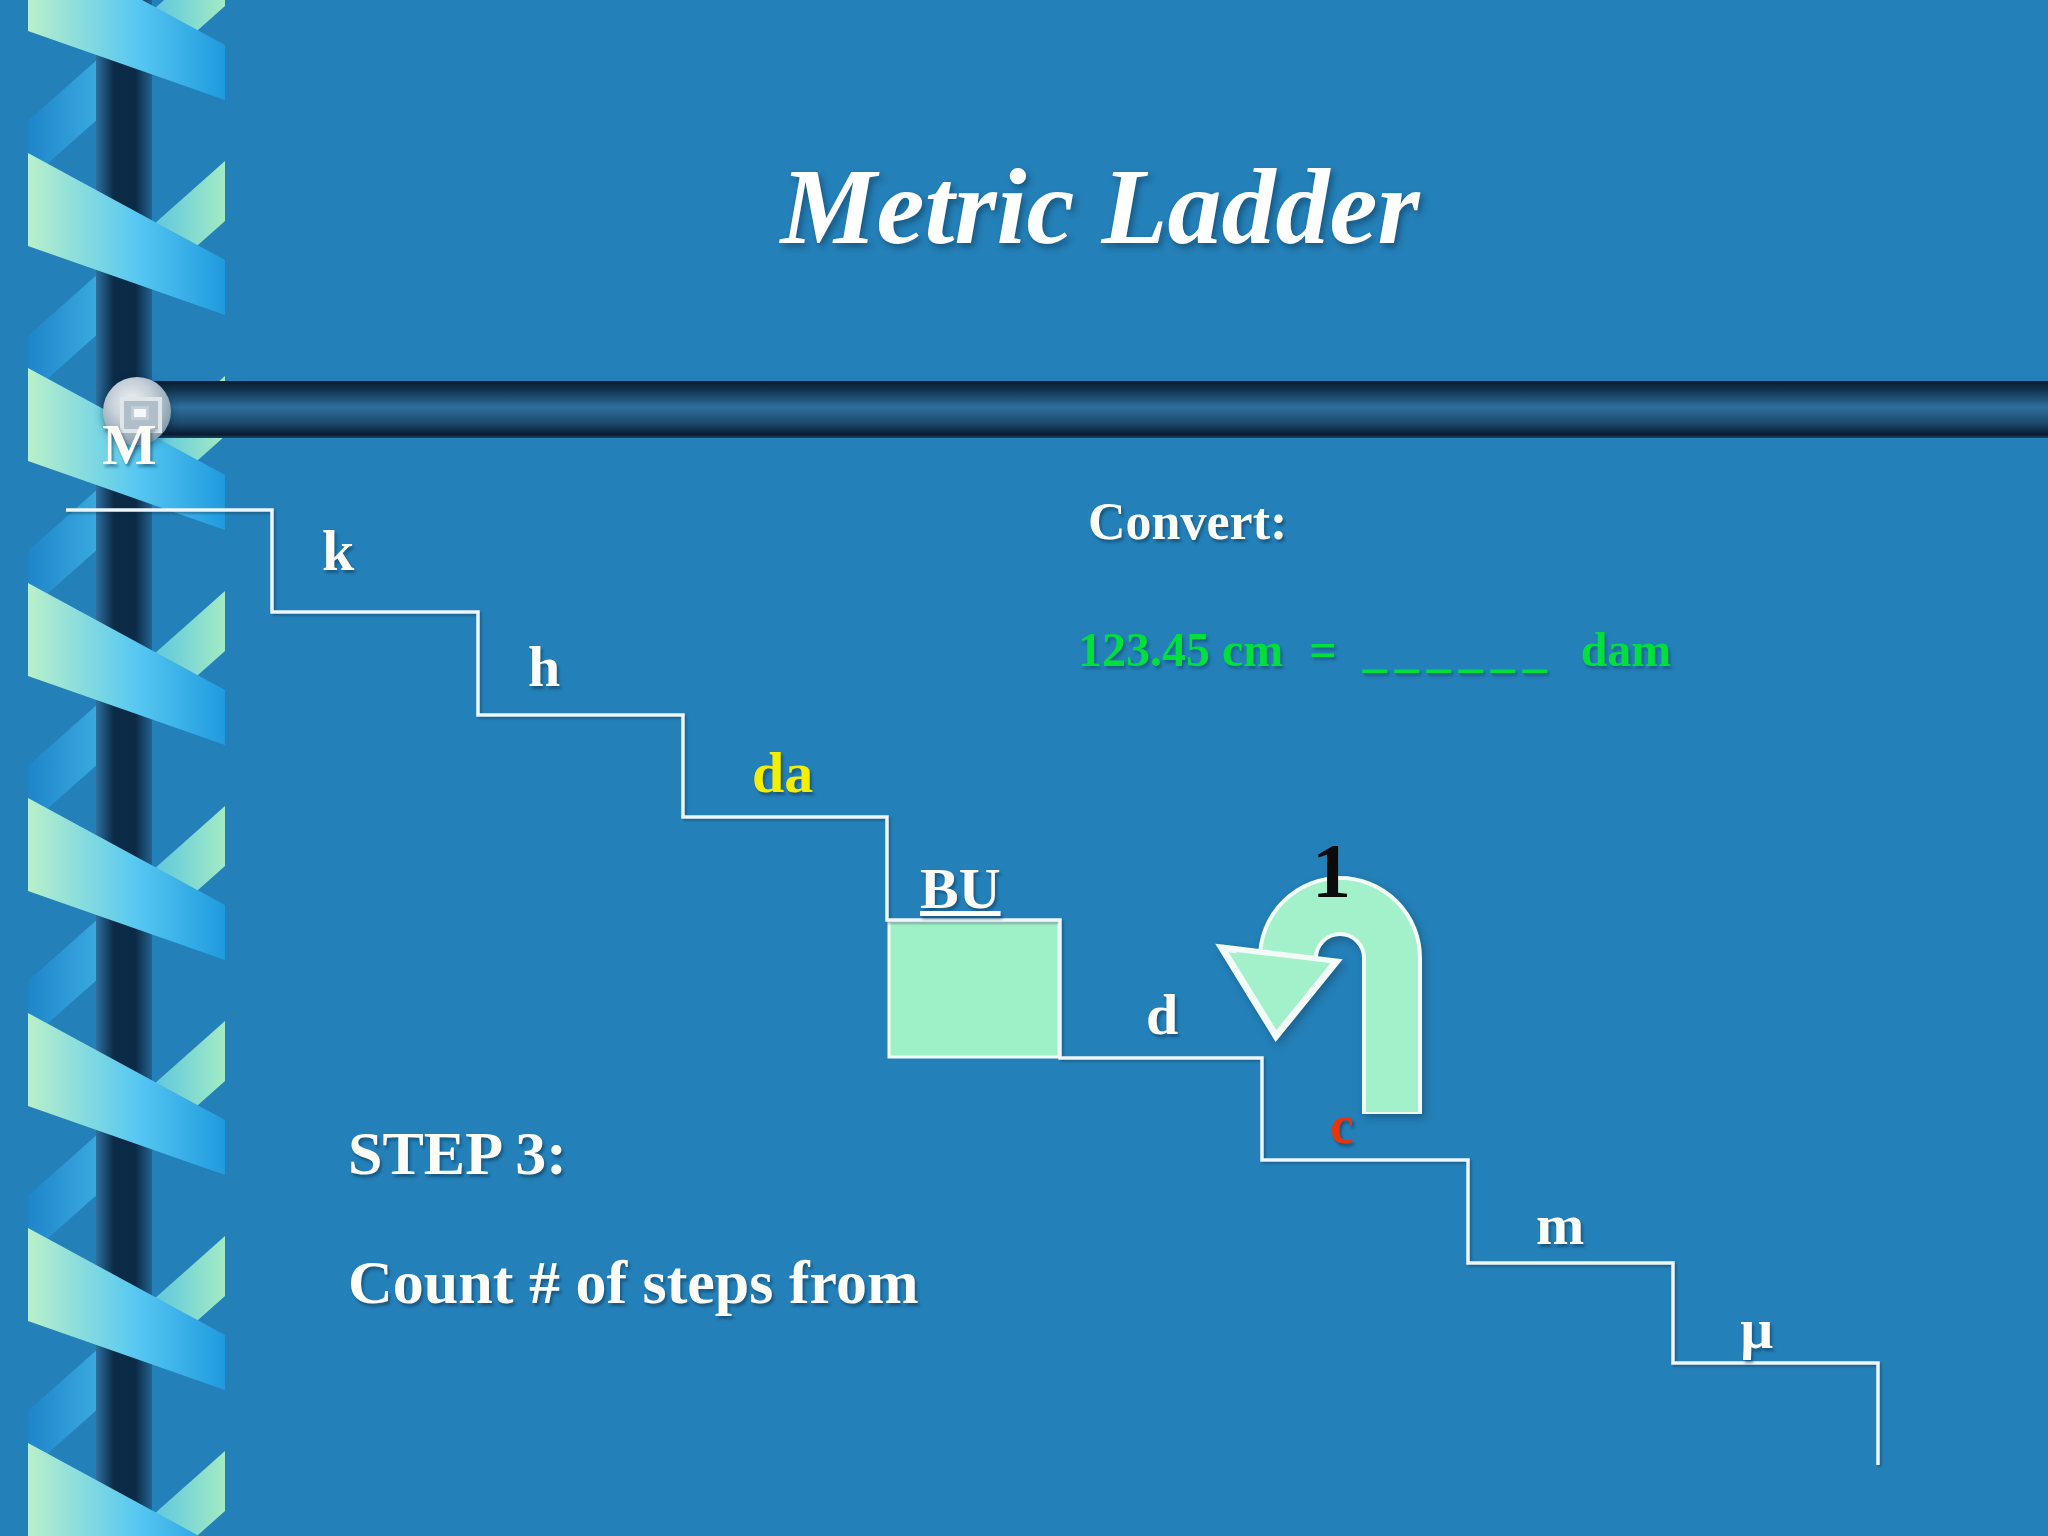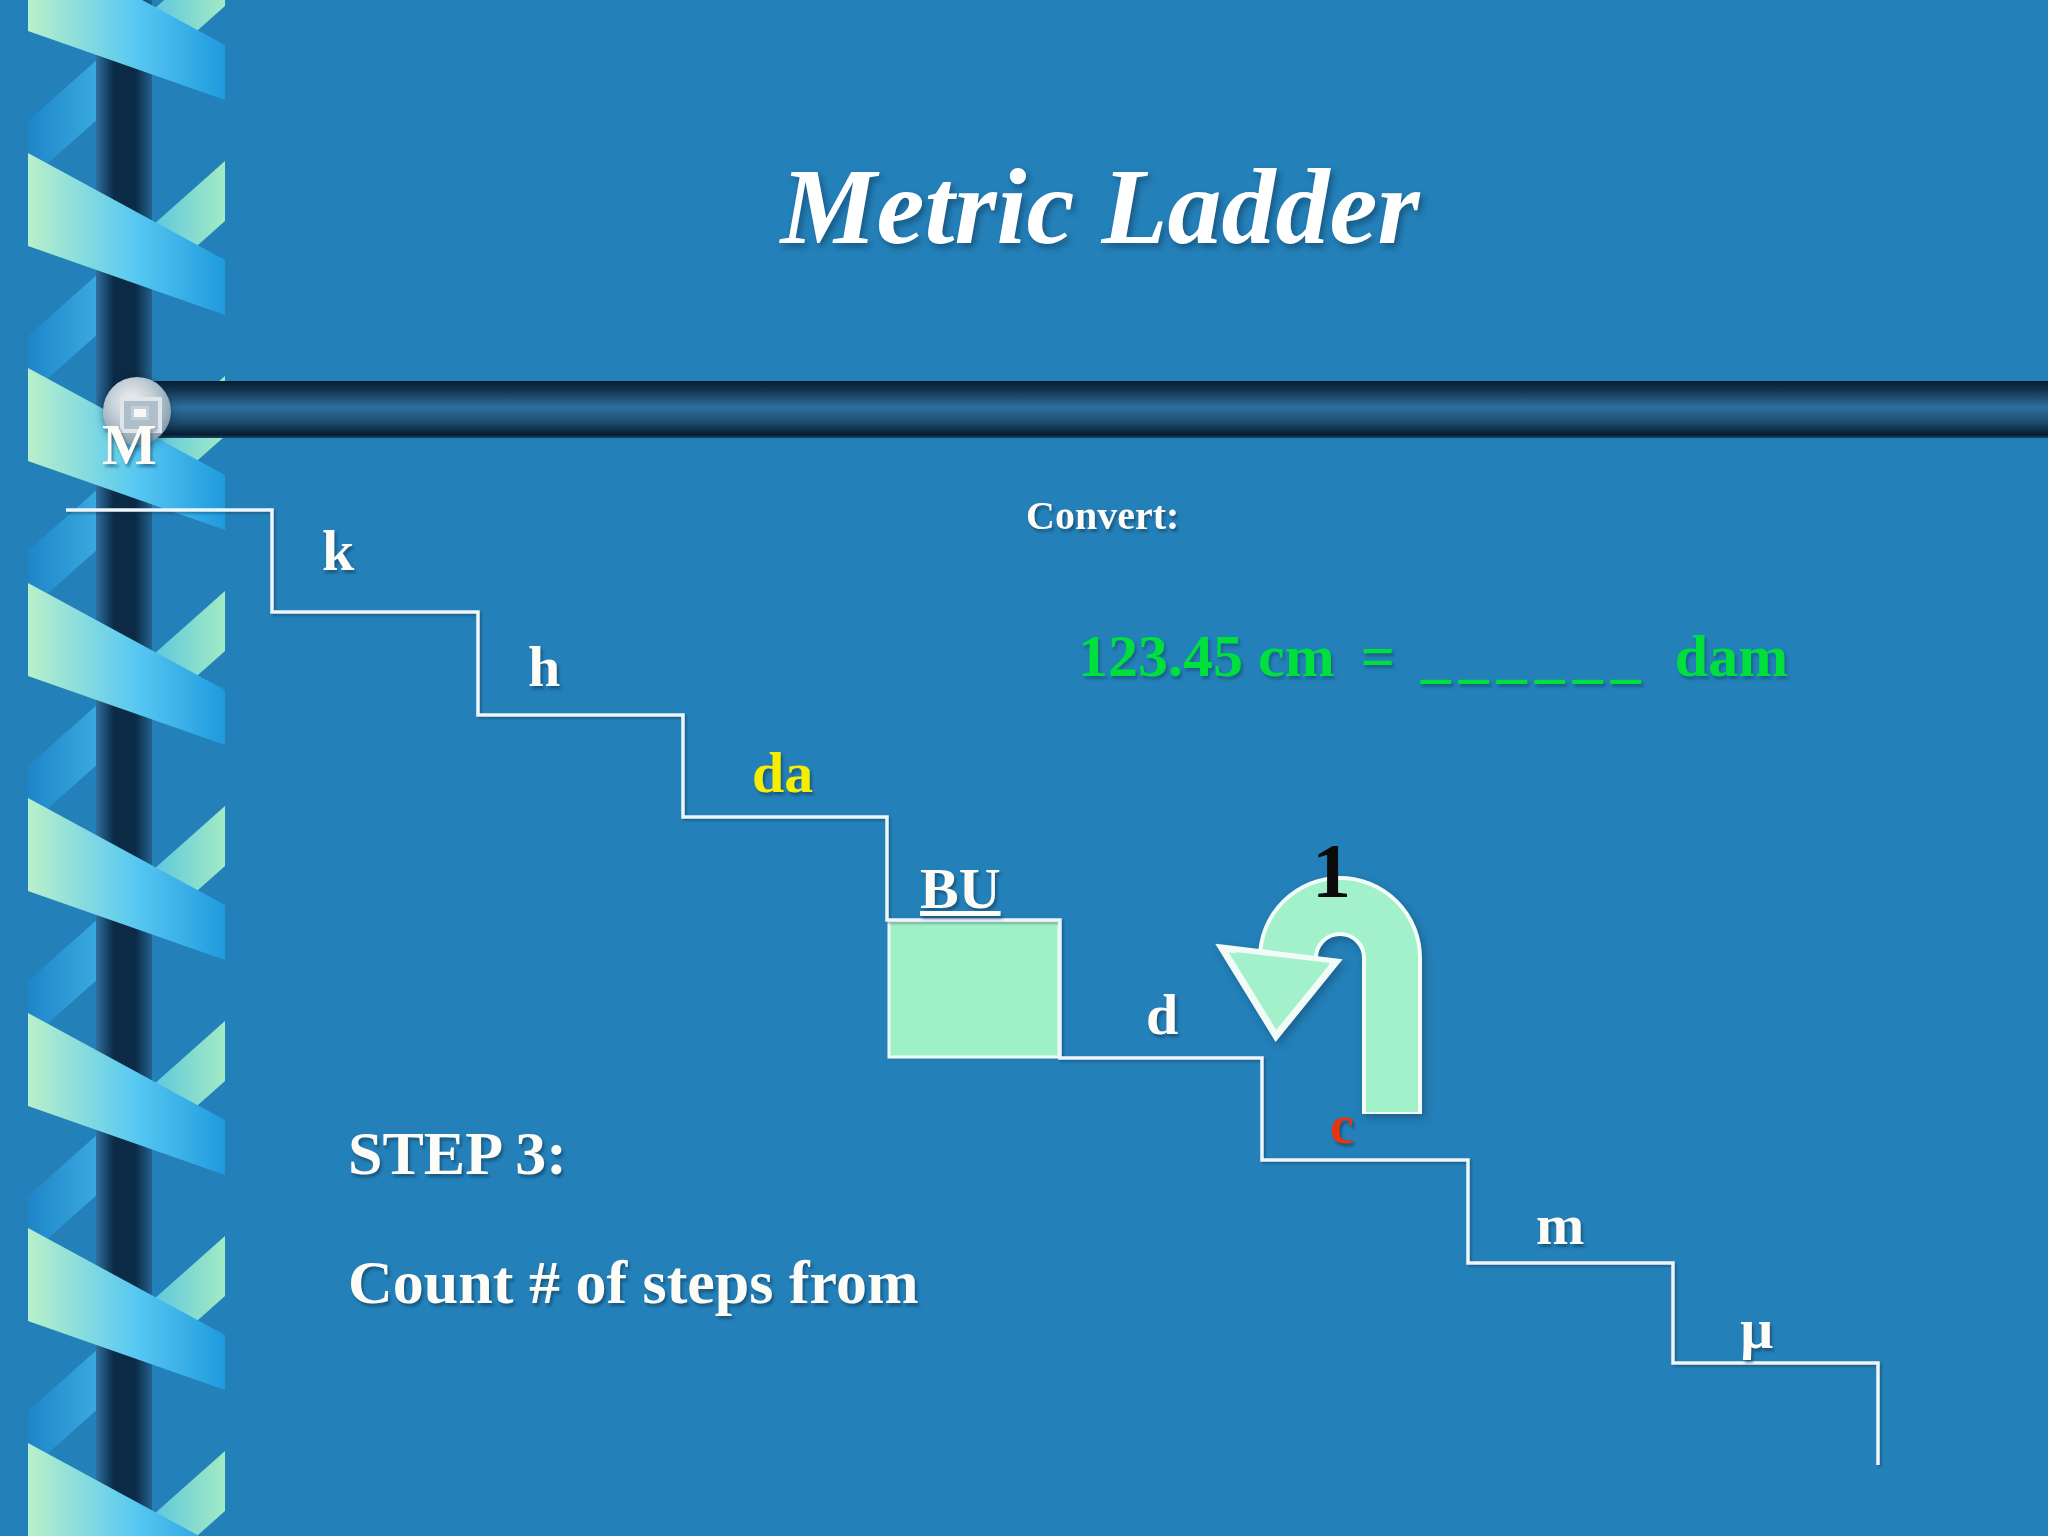--- a/index.html
+++ b/index.html
@@ -23,23 +23,23 @@
   #stairs{left:0;top:0;width:2048px;height:1536px;pointer-events:none;}
   
   .lbl{color:#fdfcf6;font-weight:bold;font-size:58px;line-height:1;
        text-shadow:2px 3px 3px rgba(8,40,62,.45);white-space:nowrap;}
   .yellow{color:#f5ee00;}
   .red{color:#e8350e;font-size:54px;}
   .black{color:#0b0b0b;font-size:78px;text-shadow:none;}
   #title{left:250px;top:148px;width:1700px;text-align:center;color:#fff;
          font-size:108px;font-weight:bold;font-style:italic;line-height:1.1;
          text-shadow:3px 4px 6px rgba(8,40,62,.45);}
-  #convert-heading{left:1026px;top:496px;font-size:40px;}
+  #convert-heading{left:1088px;top:496px;font-size:52px;}
   #equation{left:1078px;top:622px;display:flex;align-items:center;gap:26px;
-            color:#00e03c;font-weight:bold;font-size:60px;line-height:1.15;
+            color:#00e03c;font-weight:bold;font-size:48px;line-height:1.15;
             text-shadow:2px 3px 3px rgba(8,40,62,.35);white-space:nowrap;}
   #step-heading{left:348px;top:1122px;font-size:62px;}
   #step-body{left:348px;top:1242px;font-size:62px;line-height:1.32;text-align:center;}
 </style>
 </head>
 <body>
 
 <div id="slide">
 
   <svg id="ribbon" class="abs" viewBox="0 0 230 1536">

